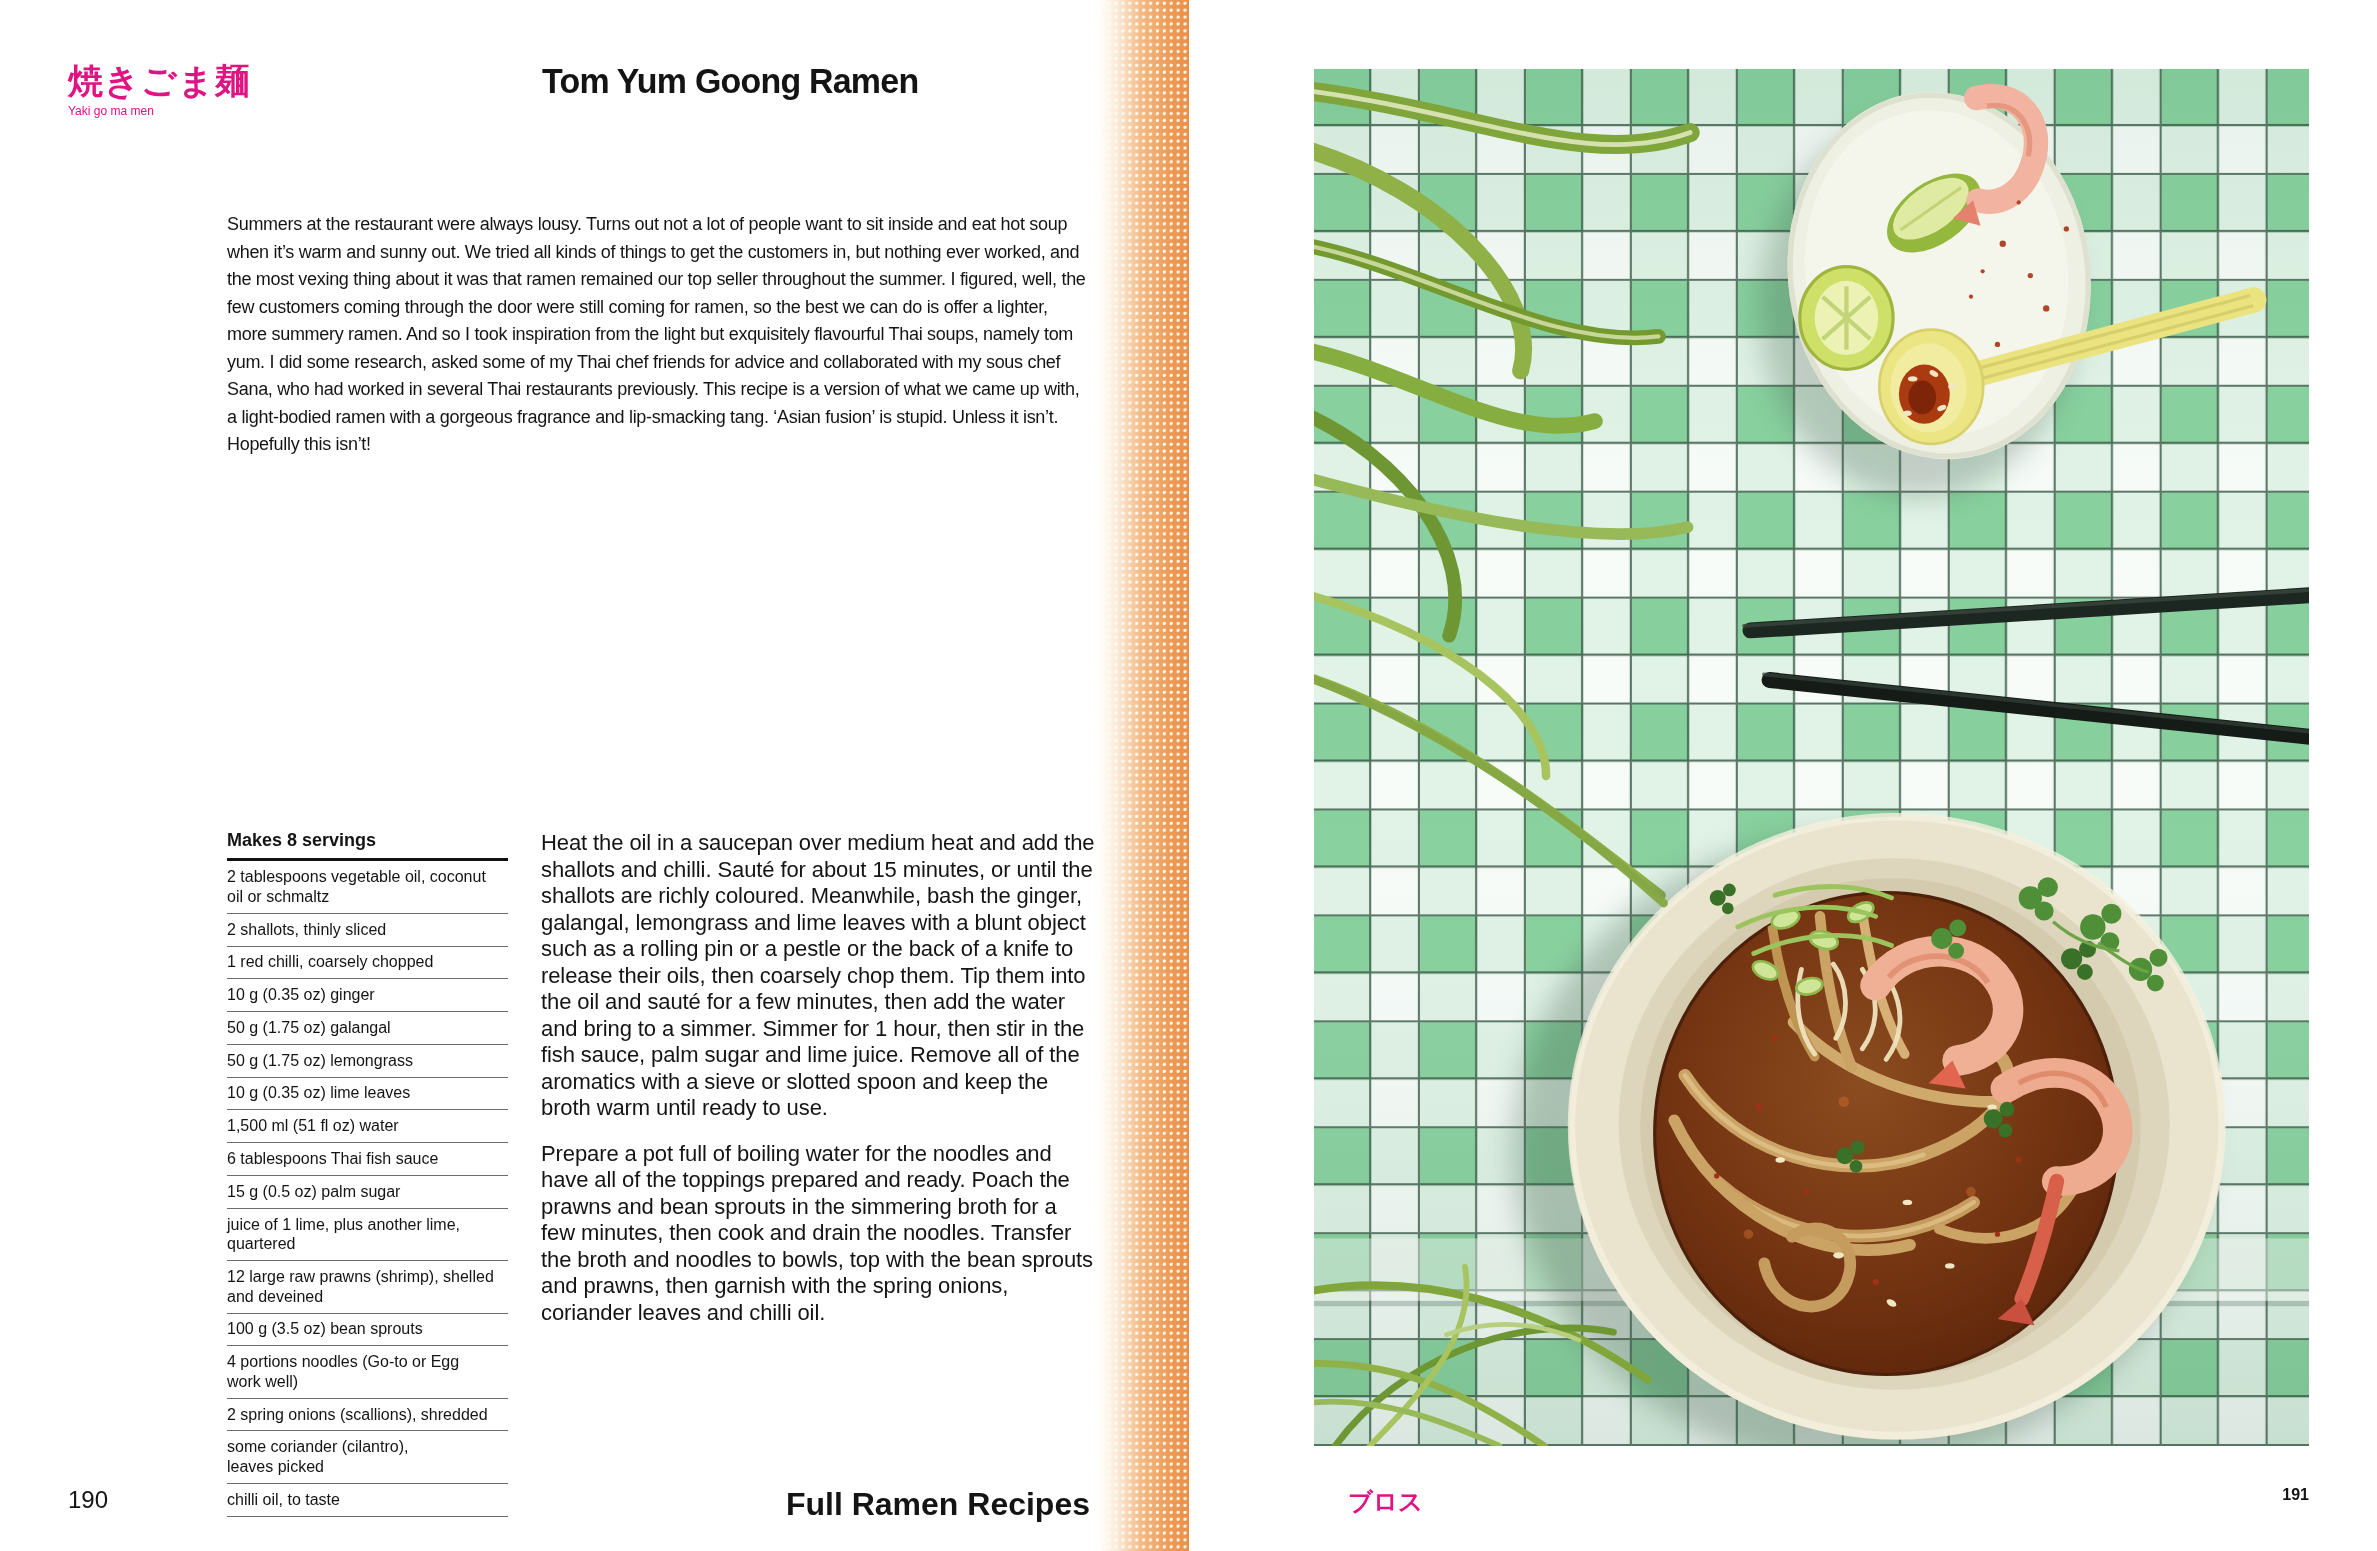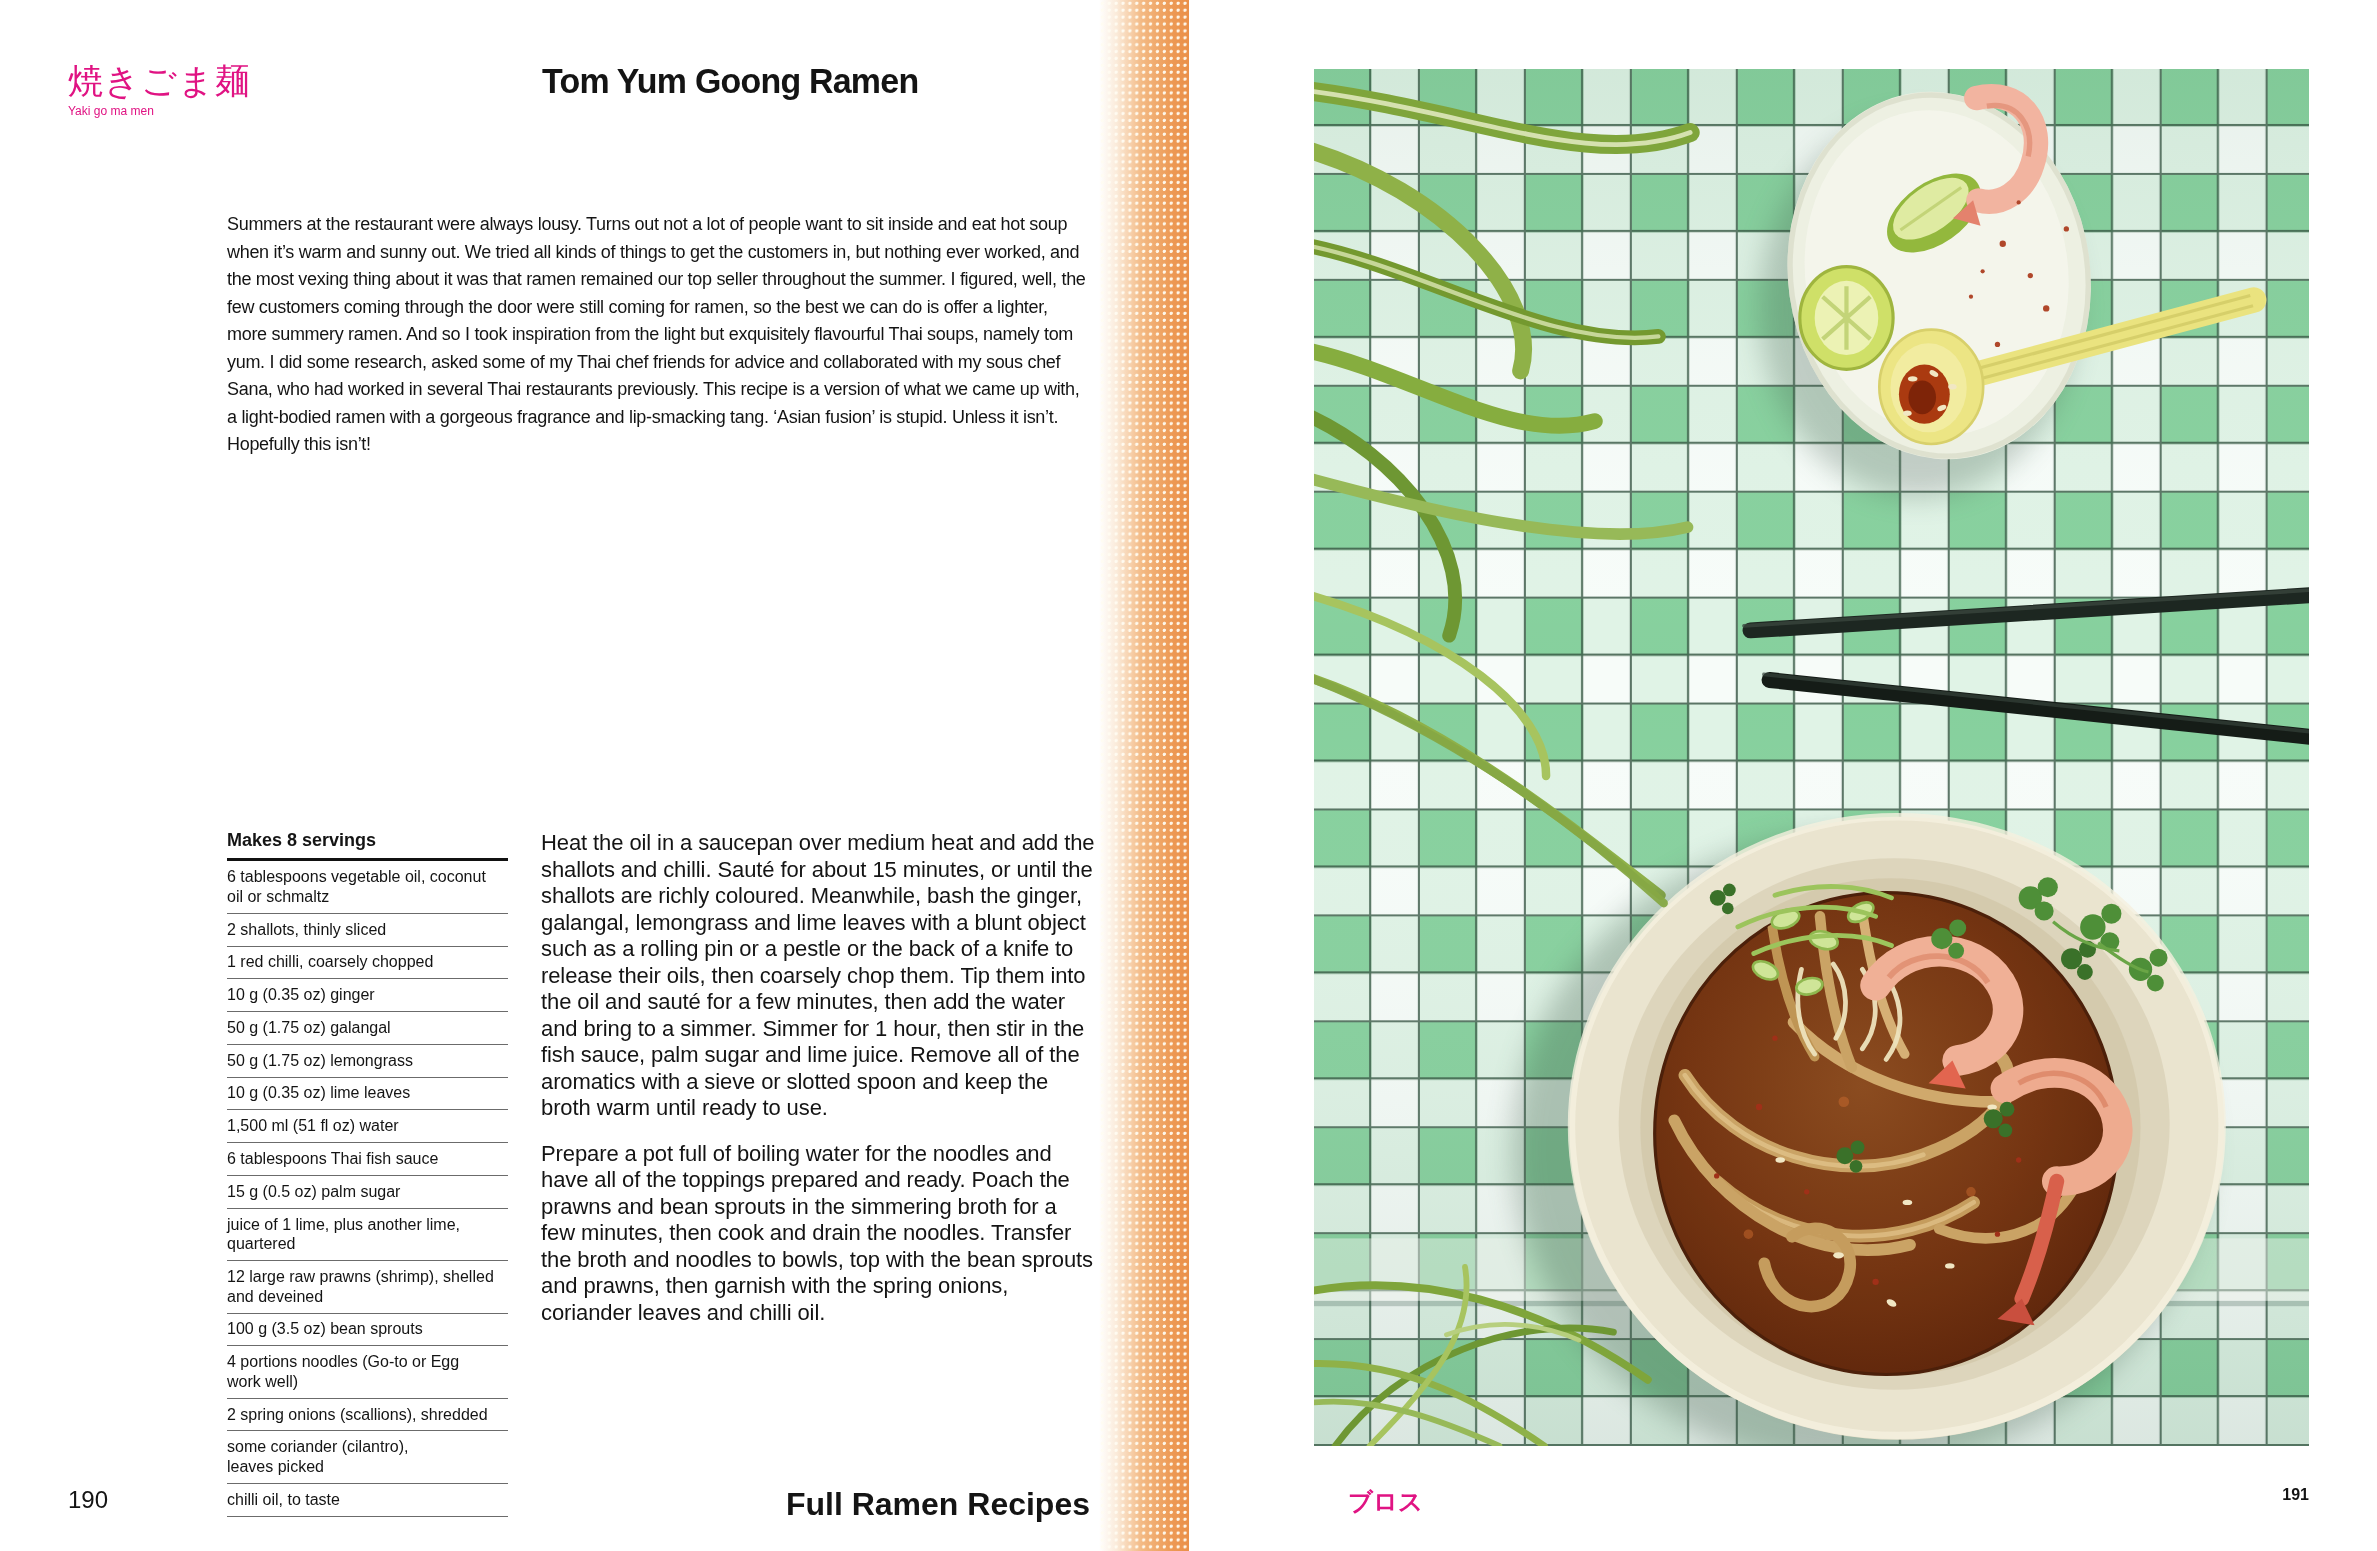--- a/index.html
+++ b/index.html
@@ -1,20 +1,20 @@
 <!DOCTYPE html>
 <html style="font-size:8.5px"><head>
 <meta charset="utf-8">
 <style>
   html,body{margin:0;padding:0;background:#ffffff;}
   body{width:2377px;height:1552px;position:relative;overflow:hidden;
        font-family:"Liberation Sans","DejaVu Sans",sans-serif;color:#141414;}
   .abs{position:absolute;}
   
-  .jp-title{left:68px;top:63px;font-size:35px;font-weight:400;letter-spacing:1.1px;
+  .jp-title{left:68px;top:63px;font-size:35px;font-weight:700;letter-spacing:1.1px;
             color:var(--pink);line-height:1;}
   .jp-romaji{left:68px;top:104px;font-size:12px;font-weight:400;color:var(--pink);}
   .title{left:542px;top:61px;margin:0;font-size:35px;font-weight:800;
          letter-spacing:-0.8px;transform:scaleX(.97);transform-origin:left top;}
   .intro{left:227px;top:211px;width:863px;margin:0;font-size:18px;line-height:27.5px;
          font-weight:400;letter-spacing:-0.3px;}
   .ingredients{left:227px;top:830px;width:281px;}
   .ing-head{font-size:18px;font-weight:800;padding-bottom:7.4px;border-bottom:3.7px solid #111;}
   .ing-row{font-size:16px;line-height:19.6px;padding:5.8px 0 6.4px 0;
            border-bottom:1.1px solid #6b6b6b;white-space:pre-line;}
@@ -42,21 +42,21 @@
 
   <div class="abs jp-title">焼きごま麺</div>
   <div class="abs jp-romaji">Yaki go ma men</div>
   <h1 class="abs title">Tom Yum Goong Ramen</h1>
 
   <p class="abs intro">Summers at the restaurant were always lousy. Turns out not a lot of people want to sit inside and eat hot soup when it’s warm and sunny out. We tried all kinds of things to get the customers in, but nothing ever worked, and the most vexing thing about it was that ramen remained our top seller throughout the summer. I figured, well, the few customers coming through the door were still coming for ramen, so the best we can do is offer a lighter, more summery ramen. And so I took inspiration from the light but exquisitely flavourful Thai soups, namely tom yum. I did some research, asked some of my Thai chef friends for advice and collaborated with my sous chef Sana, who had worked in several Thai restaurants previously. This recipe is a version of what we came up with, a light-bodied ramen with a gorgeous fragrance and lip-smacking tang. ‘Asian fusion’ is stupid. Unless it isn’t. Hopefully this isn’t!</p>
 
   <section class="abs ingredients">
     <div class="ing-head">Makes 8 servings</div>
     <div>
-        <div class="ing-row">6 tablespoons vegetable oil, coconut
+        <div class="ing-row">2 tablespoons vegetable oil, coconut
 oil or schmaltz</div>
         <div class="ing-row">2 shallots, thinly sliced</div>
         <div class="ing-row">1 red chilli, coarsely chopped</div>
         <div class="ing-row">10 g (0.35 oz) ginger</div>
         <div class="ing-row">50 g (1.75 oz) galangal</div>
         <div class="ing-row">50 g (1.75 oz) lemongrass</div>
         <div class="ing-row">10 g (0.35 oz) lime leaves</div>
         <div class="ing-row">1,500 ml (51 fl oz) water</div>
         <div class="ing-row">6 tablespoons Thai fish sauce</div>
         <div class="ing-row">15 g (0.5 oz) palm sugar</div>

